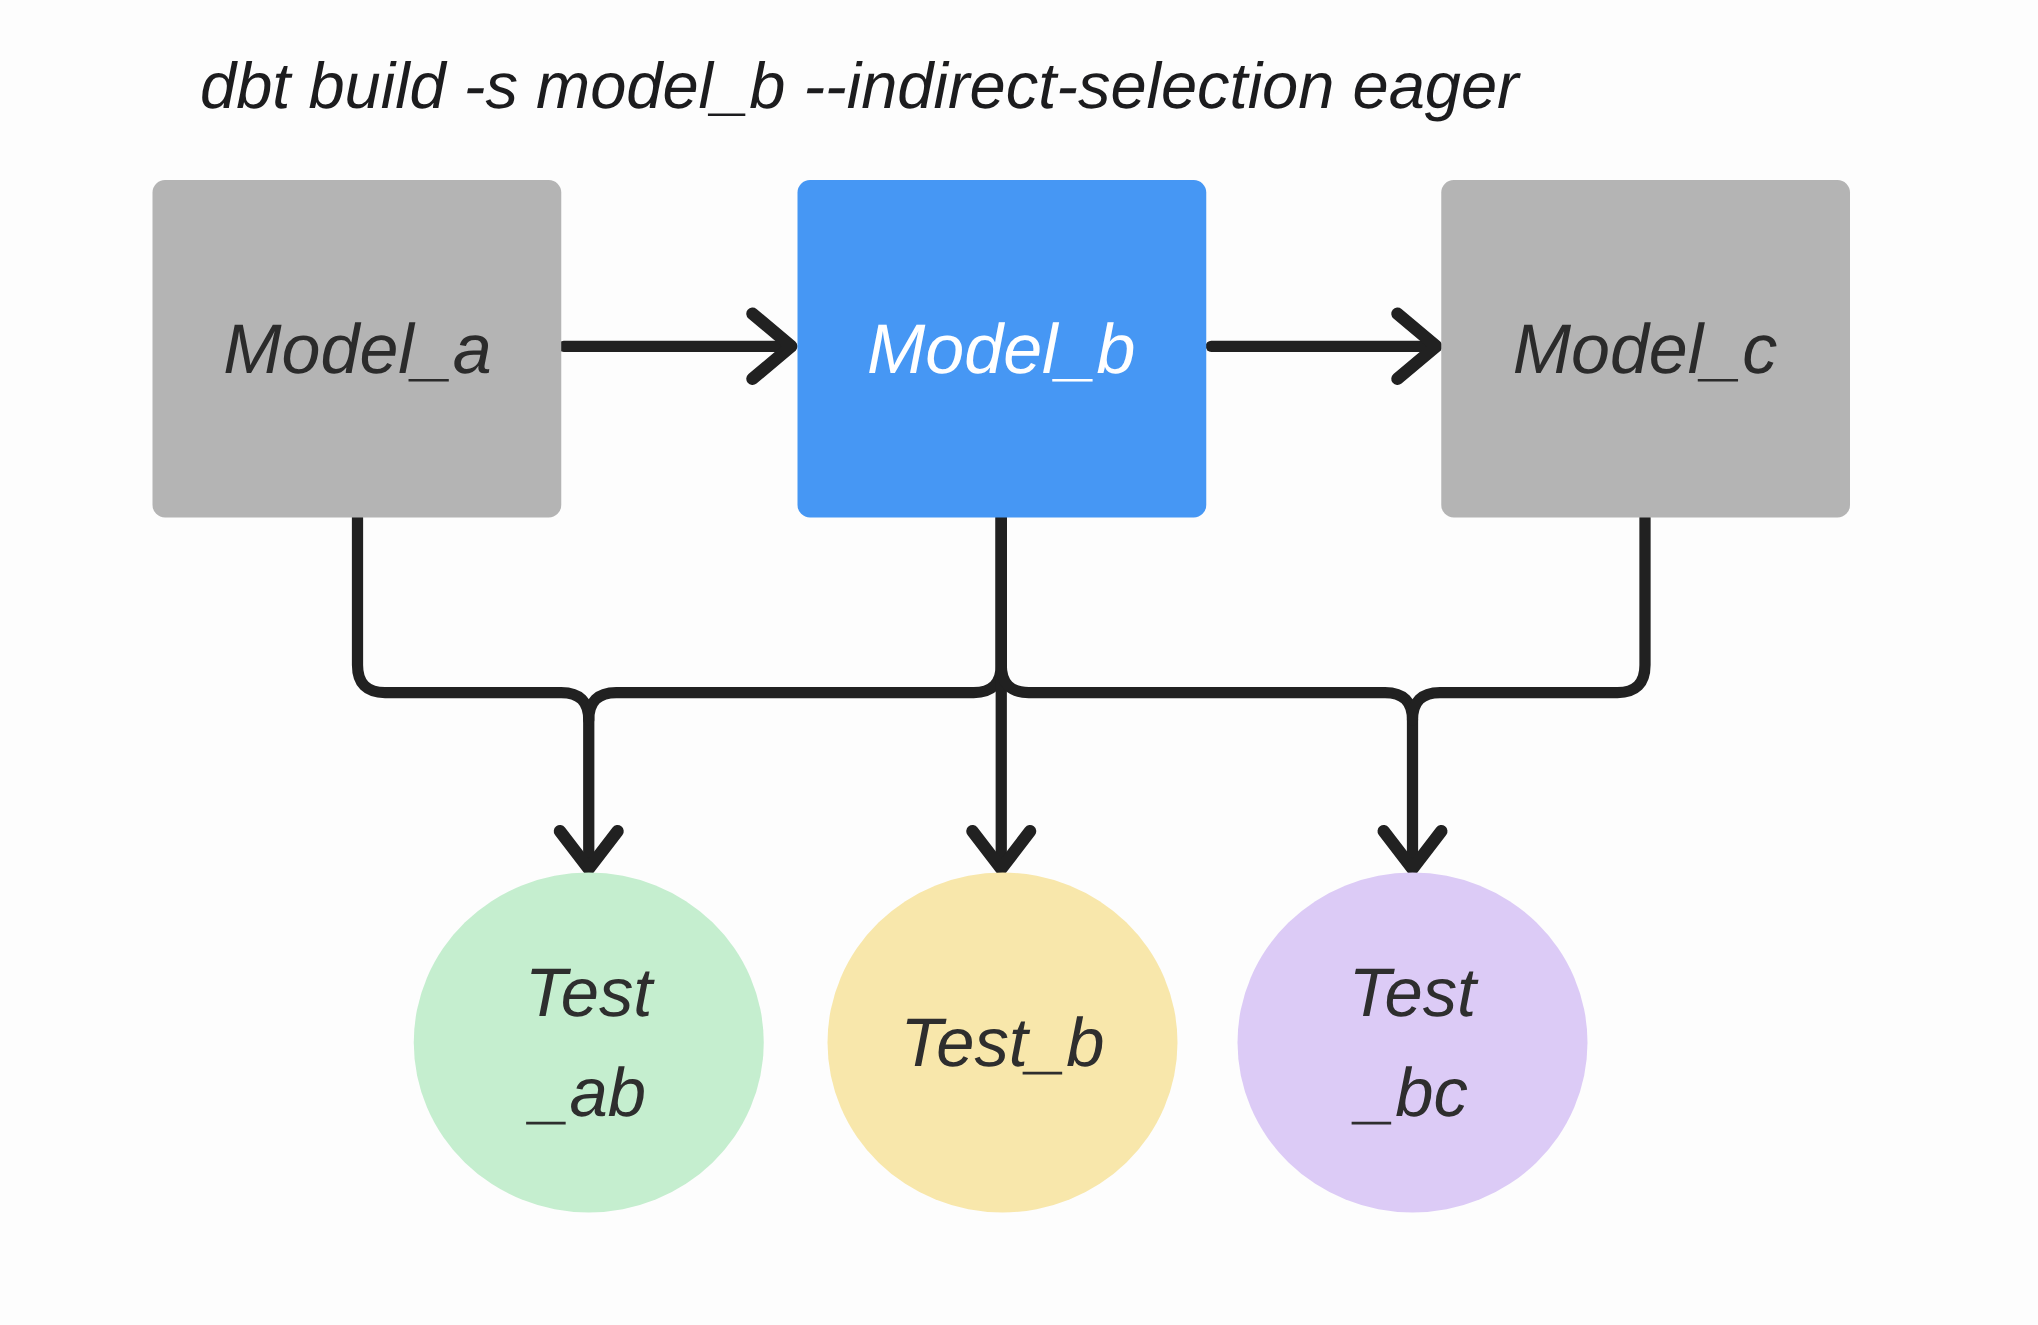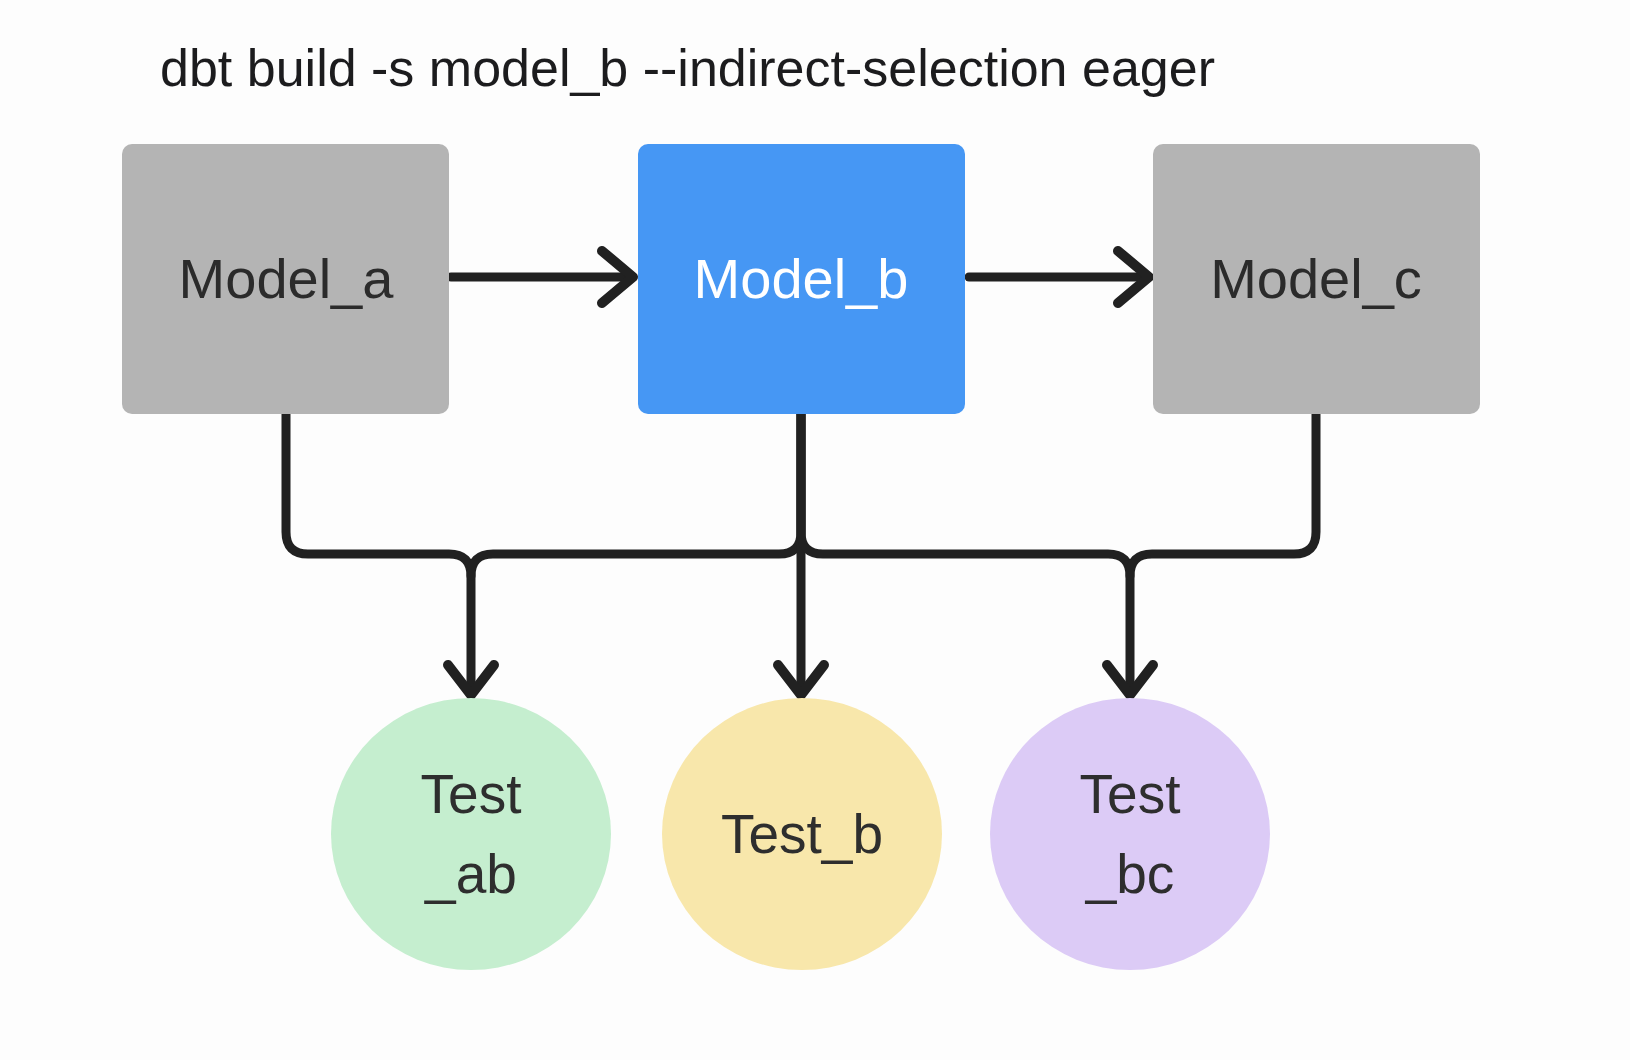--- a/index.html
+++ b/index.html
@@ -7,20 +7,21 @@
     padding: 0;
     background: #fdfdfd;
     font-family: "Liberation Sans", sans-serif;
   }
   .stage {
     position: relative;
     width: 1630px;
     height: 1060px;
     overflow: hidden;
     background: #fdfdfd;
+    font-style: italic;
   }
   svg text {
     font-family: "Liberation Sans", sans-serif;
     font-weight: 500;
   }
   .title-text {
     font-size: 52px;
     letter-spacing: 0px;
   }
   .node-label {

